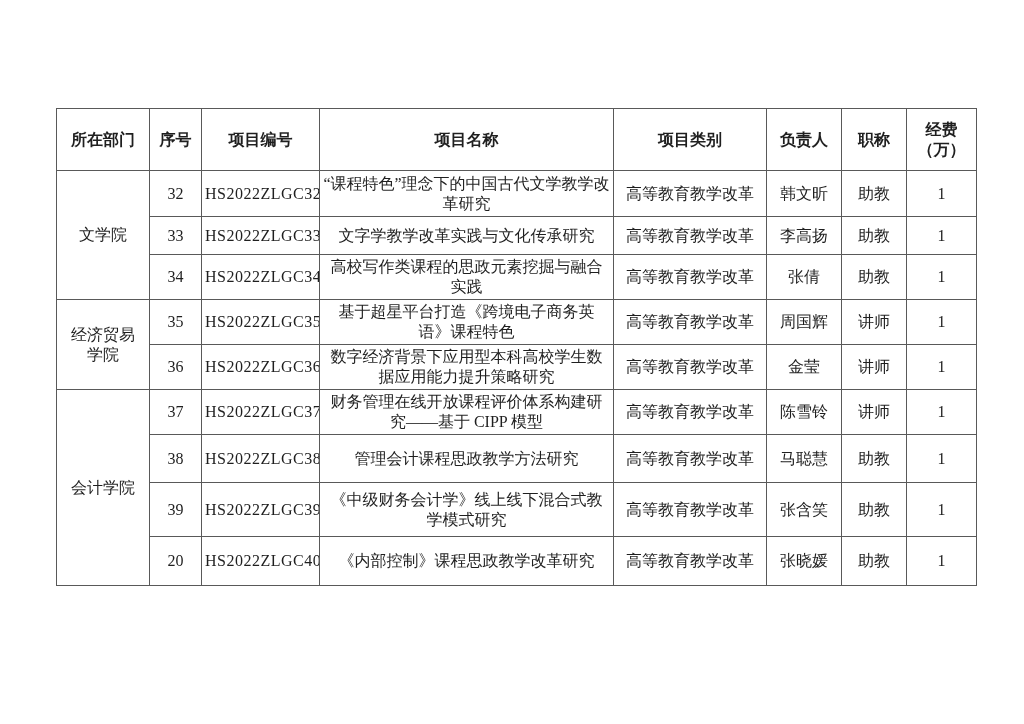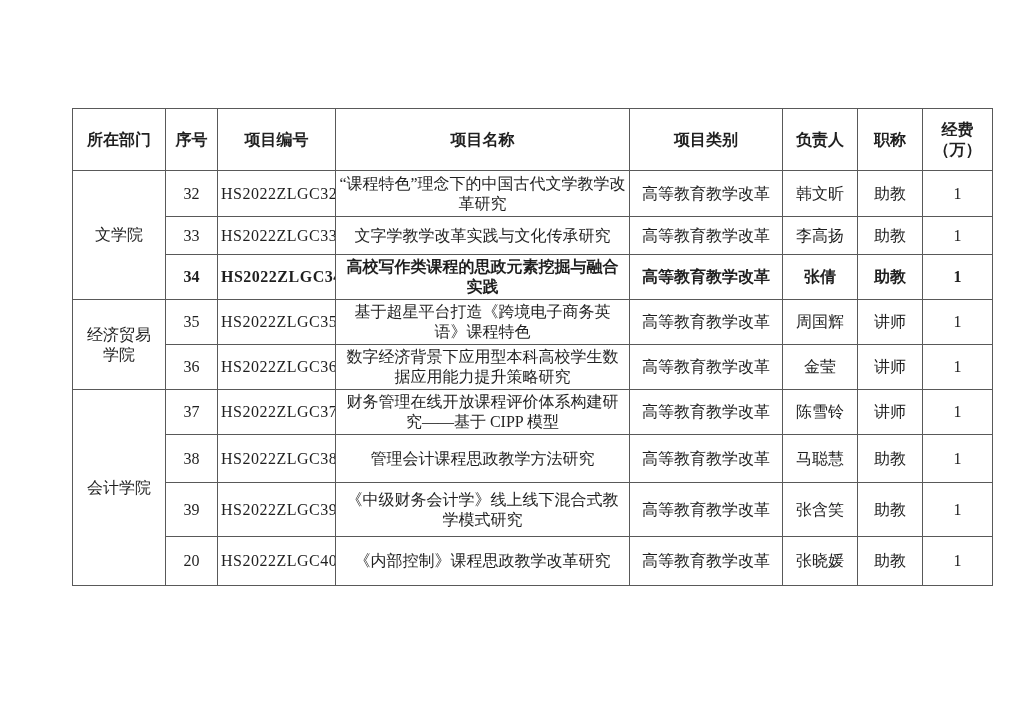--- a/index.html
+++ b/index.html
@@ -13,21 +13,21 @@
     color: #1f1f1f;
   }
   .page {
     position: relative;
     width: 1024px;
     height: 724px;
     background: #ffffff;
   }
   table.projects {
     position: absolute;
-    left: 72px;
+    left: 56px;
     top: 108px;
     width: 920px;
     border-collapse: collapse;
     table-layout: fixed;
   }
   table.projects th,
   table.projects td {
     border: 1px solid #595959;
     text-align: center;
     vertical-align: middle;
@@ -93,21 +93,21 @@
     <tr style="height:38px;">
       <td class="num">33</td>
       <td class="code">HS2022ZLGC33</td>
       <td class="title">文字学教学改革实践与文化传承研究</td>
       <td class="cat">高等教育教学改革</td>
       <td class="leader">李高扬</td>
       <td class="rank">助教</td>
       <td class="fund">1</td>
     </tr>
 
-    <tr style="height:43px;font-weight:bold;">
+    <tr style="height:43px;">
       <td class="num">34</td>
       <td class="code">HS2022ZLGC34</td>
       <td class="title">高校写作类课程的思政元素挖掘与融合实践</td>
       <td class="cat">高等教育教学改革</td>
       <td class="leader">张倩</td>
       <td class="rank">助教</td>
       <td class="fund">1</td>
     </tr>
 
     <tr style="height:43px;">

